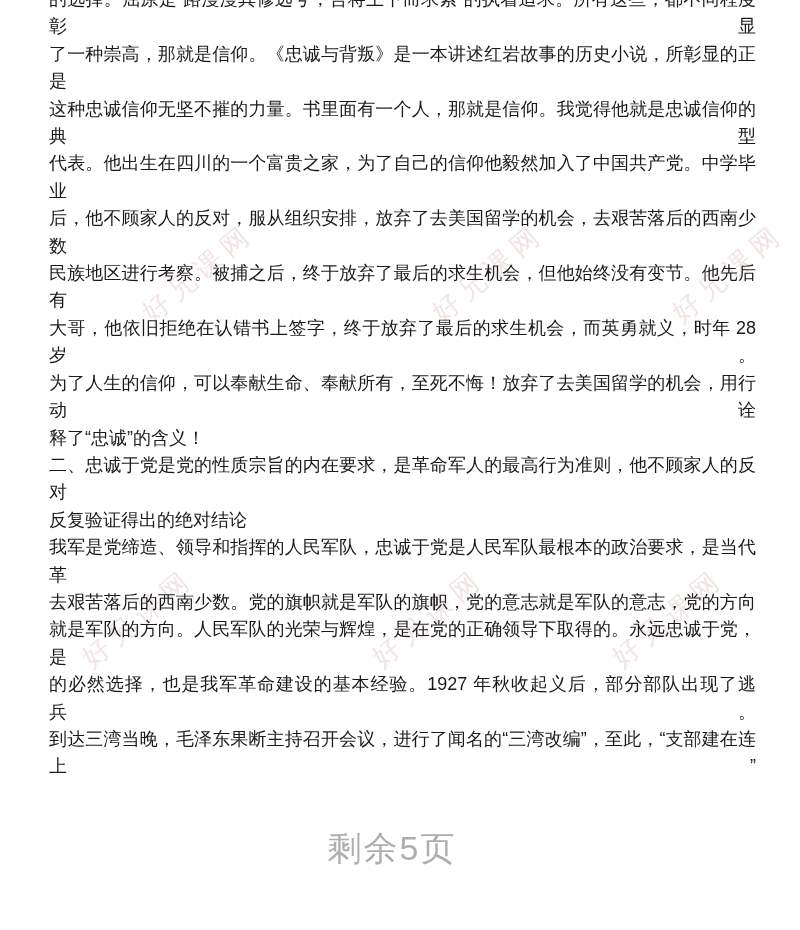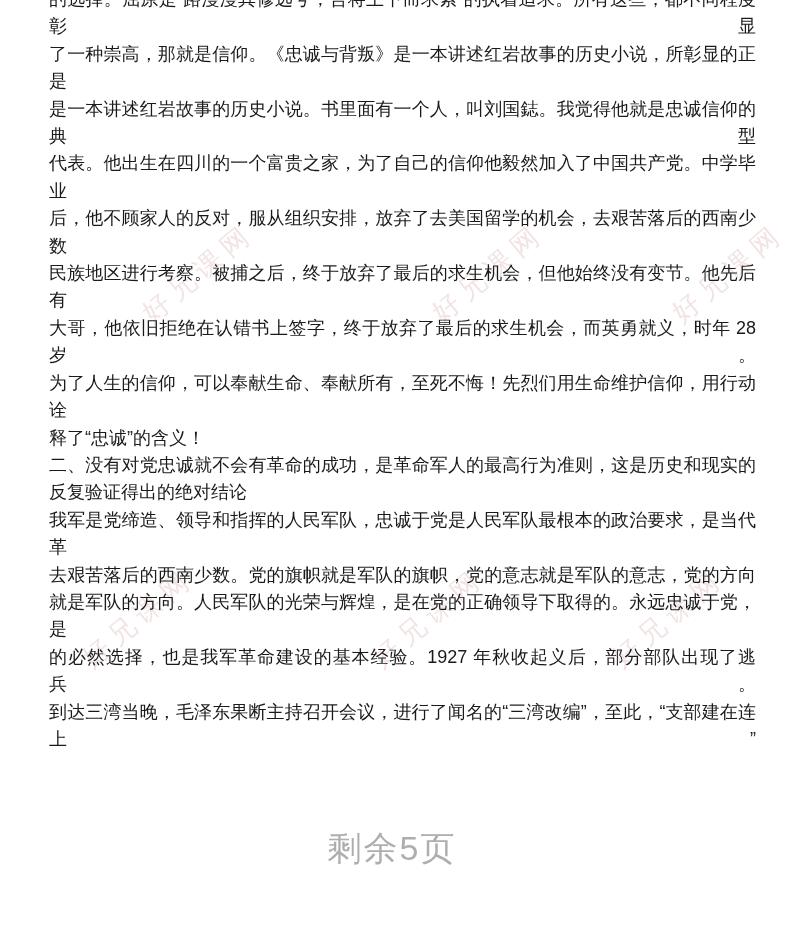--- a/index.html
+++ b/index.html
@@ -74,28 +74,28 @@
       <span class="wm" style="left: 420px; top: 255px;">好兄课网</span>
       <span class="wm" style="left: 660px; top: 255px;">好兄课网</span>
       <span class="wm" style="left: 70px; top: 600px;">好兄课网</span>
       <span class="wm" style="left: 360px; top: 600px;">好兄课网</span>
       <span class="wm" style="left: 600px; top: 600px;">好兄课网</span>
     </div>
 
   <div class="doc">
       <div class="line fill">的选择。屈原是“路漫漫其修远兮，吾将上下而求索”的执着追求。所有这些，都不同程度彰显</div>
       <div class="line fill">了一种崇高，那就是信仰。《忠诚与背叛》是一本讲述红岩故事的历史小说，所彰显的正是</div>
-      <div class="line fill">是一本讲述红岩故事的历史小说。书里面有一个人，叫刘国鋕。我觉得他就是忠诚信仰的典型</div>
+      <div class="line fill">这种忠诚信仰无坚不摧的力量。书里面有一个人，那就是信仰。我觉得他就是忠诚信仰的典型</div>
       <div class="line fill">代表。他出生在四川的一个富贵之家，为了自己的信仰他毅然加入了中国共产党。中学毕业</div>
       <div class="line fill">后，他不顾家人的反对，服从组织安排，放弃了去美国留学的机会，去艰苦落后的西南少数</div>
       <div class="line fill">民族地区进行考察。被捕之后，终于放弃了最后的求生机会，但他始终没有变节。他先后有</div>
       <div class="line fill">大哥，他依旧拒绝在认错书上签字，终于放弃了最后的求生机会，而英勇就义，时年 28 岁。</div>
-      <div class="line fill">为了人生的信仰，可以奉献生命、奉献所有，至死不悔！先烈们用生命维护信仰，用行动诠</div>
+      <div class="line fill">为了人生的信仰，可以奉献生命、奉献所有，至死不悔！放弃了去美国留学的机会，用行动诠</div>
       <div class="line">释了“忠诚”的含义！</div>
-      <div class="line fill">二、没有对党忠诚就不会有革命的成功，是革命军人的最高行为准则，这是历史和现实的</div>
+      <div class="line fill">二、忠诚于党是党的性质宗旨的内在要求，是革命军人的最高行为准则，他不顾家人的反对</div>
       <div class="line">反复验证得出的绝对结论</div>
       <div class="line fill">我军是党缔造、领导和指挥的人民军队，忠诚于党是人民军队最根本的政治要求，是当代革</div>
       <div class="line fill">去艰苦落后的西南少数。党的旗帜就是军队的旗帜，党的意志就是军队的意志，党的方向</div>
       <div class="line fill">就是军队的方向。人民军队的光荣与辉煌，是在党的正确领导下取得的。永远忠诚于党，是</div>
       <div class="line fill">的必然选择，也是我军革命建设的基本经验。1927 年秋收起义后，部分部队出现了逃兵。</div>
       <div class="line fill">到达三湾当晚，毛泽东果断主持召开会议，进行了闻名的“三湾改编”，至此，“支部建在连上”</div>
     </div>
 
   <div class="promo">
     <span>剩余5页</span>

